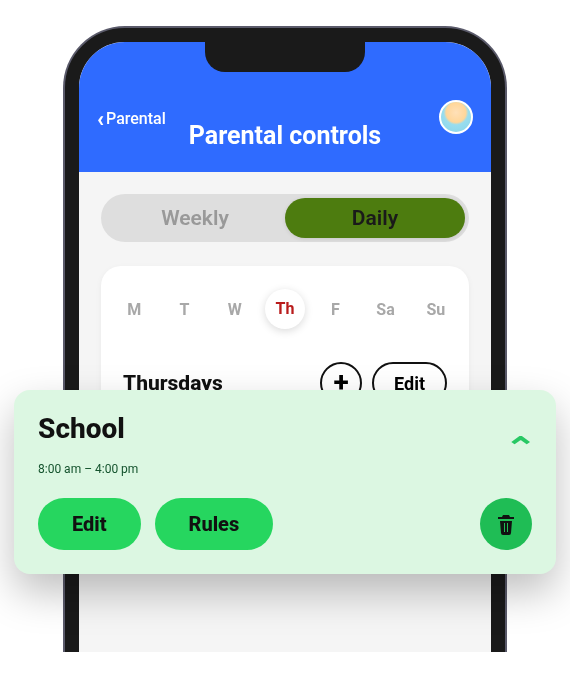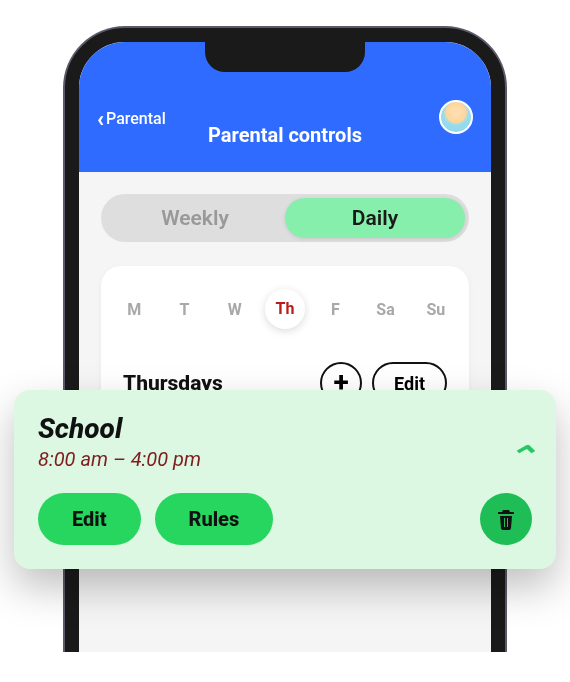--- a/index.html
+++ b/index.html
@@ -55,21 +55,21 @@
     left: 18px;
     top: 64px;
     display: flex;
     align-items: center;
     gap: 2px;
     font-size: 16px;
     font-weight: 500;
     color: #fff;
   }
   .header-title {
-    font-size: 20px;
+    font-size: 25px;
     font-weight: 700;
   }
   .avatar {
     position: absolute;
     right: 18px;
     top: 58px;
     width: 34px;
     height: 34px;
     border-radius: 50%;
     background: radial-gradient(circle at 50% 35%, #ffe0b8 0%, #ffd699 40%, #99ddee 50%, #88d4ea 100%);
@@ -92,21 +92,21 @@
     flex: 1;
     display: flex;
     align-items: center;
     justify-content: center;
     font-size: 21px;
     font-weight: 600;
     color: #999;
     border-radius: 24px;
   }
   .seg-item.sel {
-    background: #86efac;
+    background: #4d7c0f;
     color: #1a1a1a;
     box-shadow: 0 1px 4px rgba(0,0,0,0.1);
   }
 
   
   .week-card {
     background: #fff;
     border-radius: 20px;
     margin-top: 24px;
     padding: 18px 8px 10px 8px;
@@ -170,32 +170,31 @@
     right: 14px;
     top: 390px;
     background: #dcf7e2;
     border-radius: 16px;
     padding: 22px 24px 24px 24px;
     box-shadow: 0 18px 40px rgba(0,0,0,0.25);
   }
   .school-top {
     display: flex;
     justify-content: space-between;
-    align-items: flex-end;
-    font-style: italic;
+    align-items: center;
   }
   .school-title {
     font-size: 28px;
     font-weight: 800;
     color: #111;
   }
   .school-time {
-    font-size: 20px;
-    color: #7f1d1d;
-    margin-top: 2px;
+    font-size: 12px;
+    color: #14532d;
+    margin-top: 17px;
   }
   .chev-up {
     color: #28c864;
     font-size: 28px;
     font-weight: 900;
     line-height: 1;
     transform: scaleX(1.4);
     margin-top: 8px;
   }
   .school-actions {

